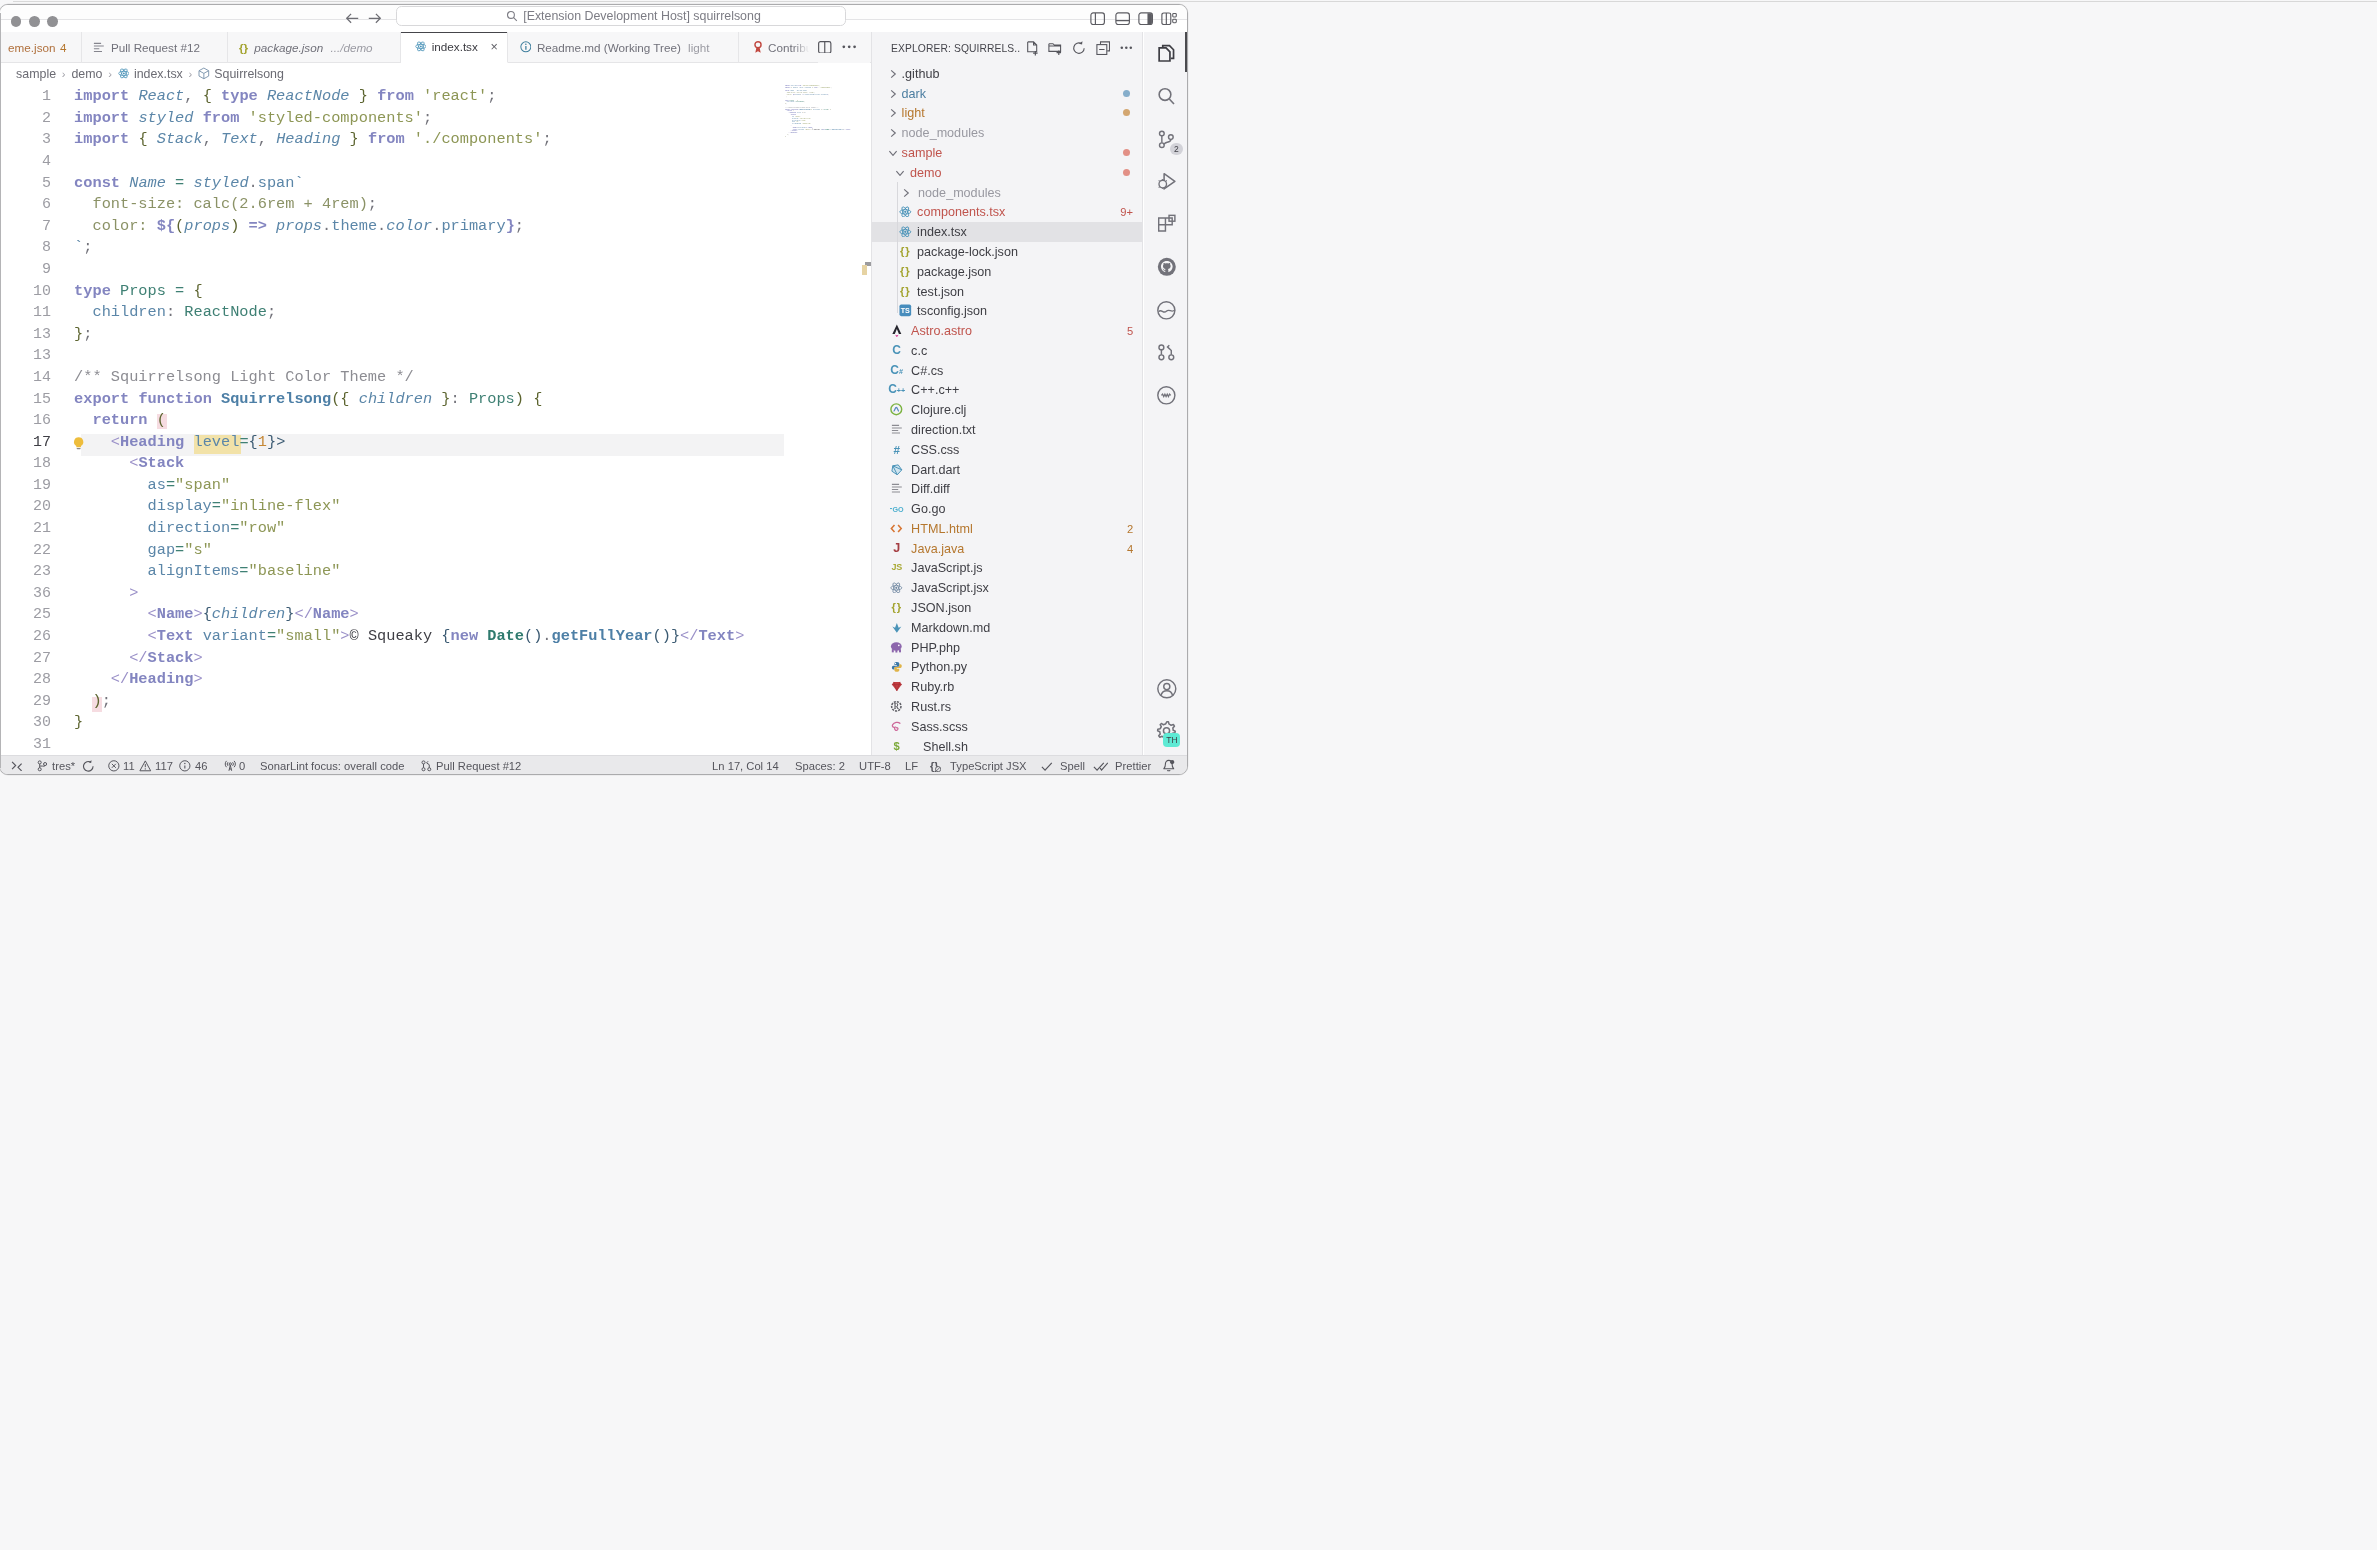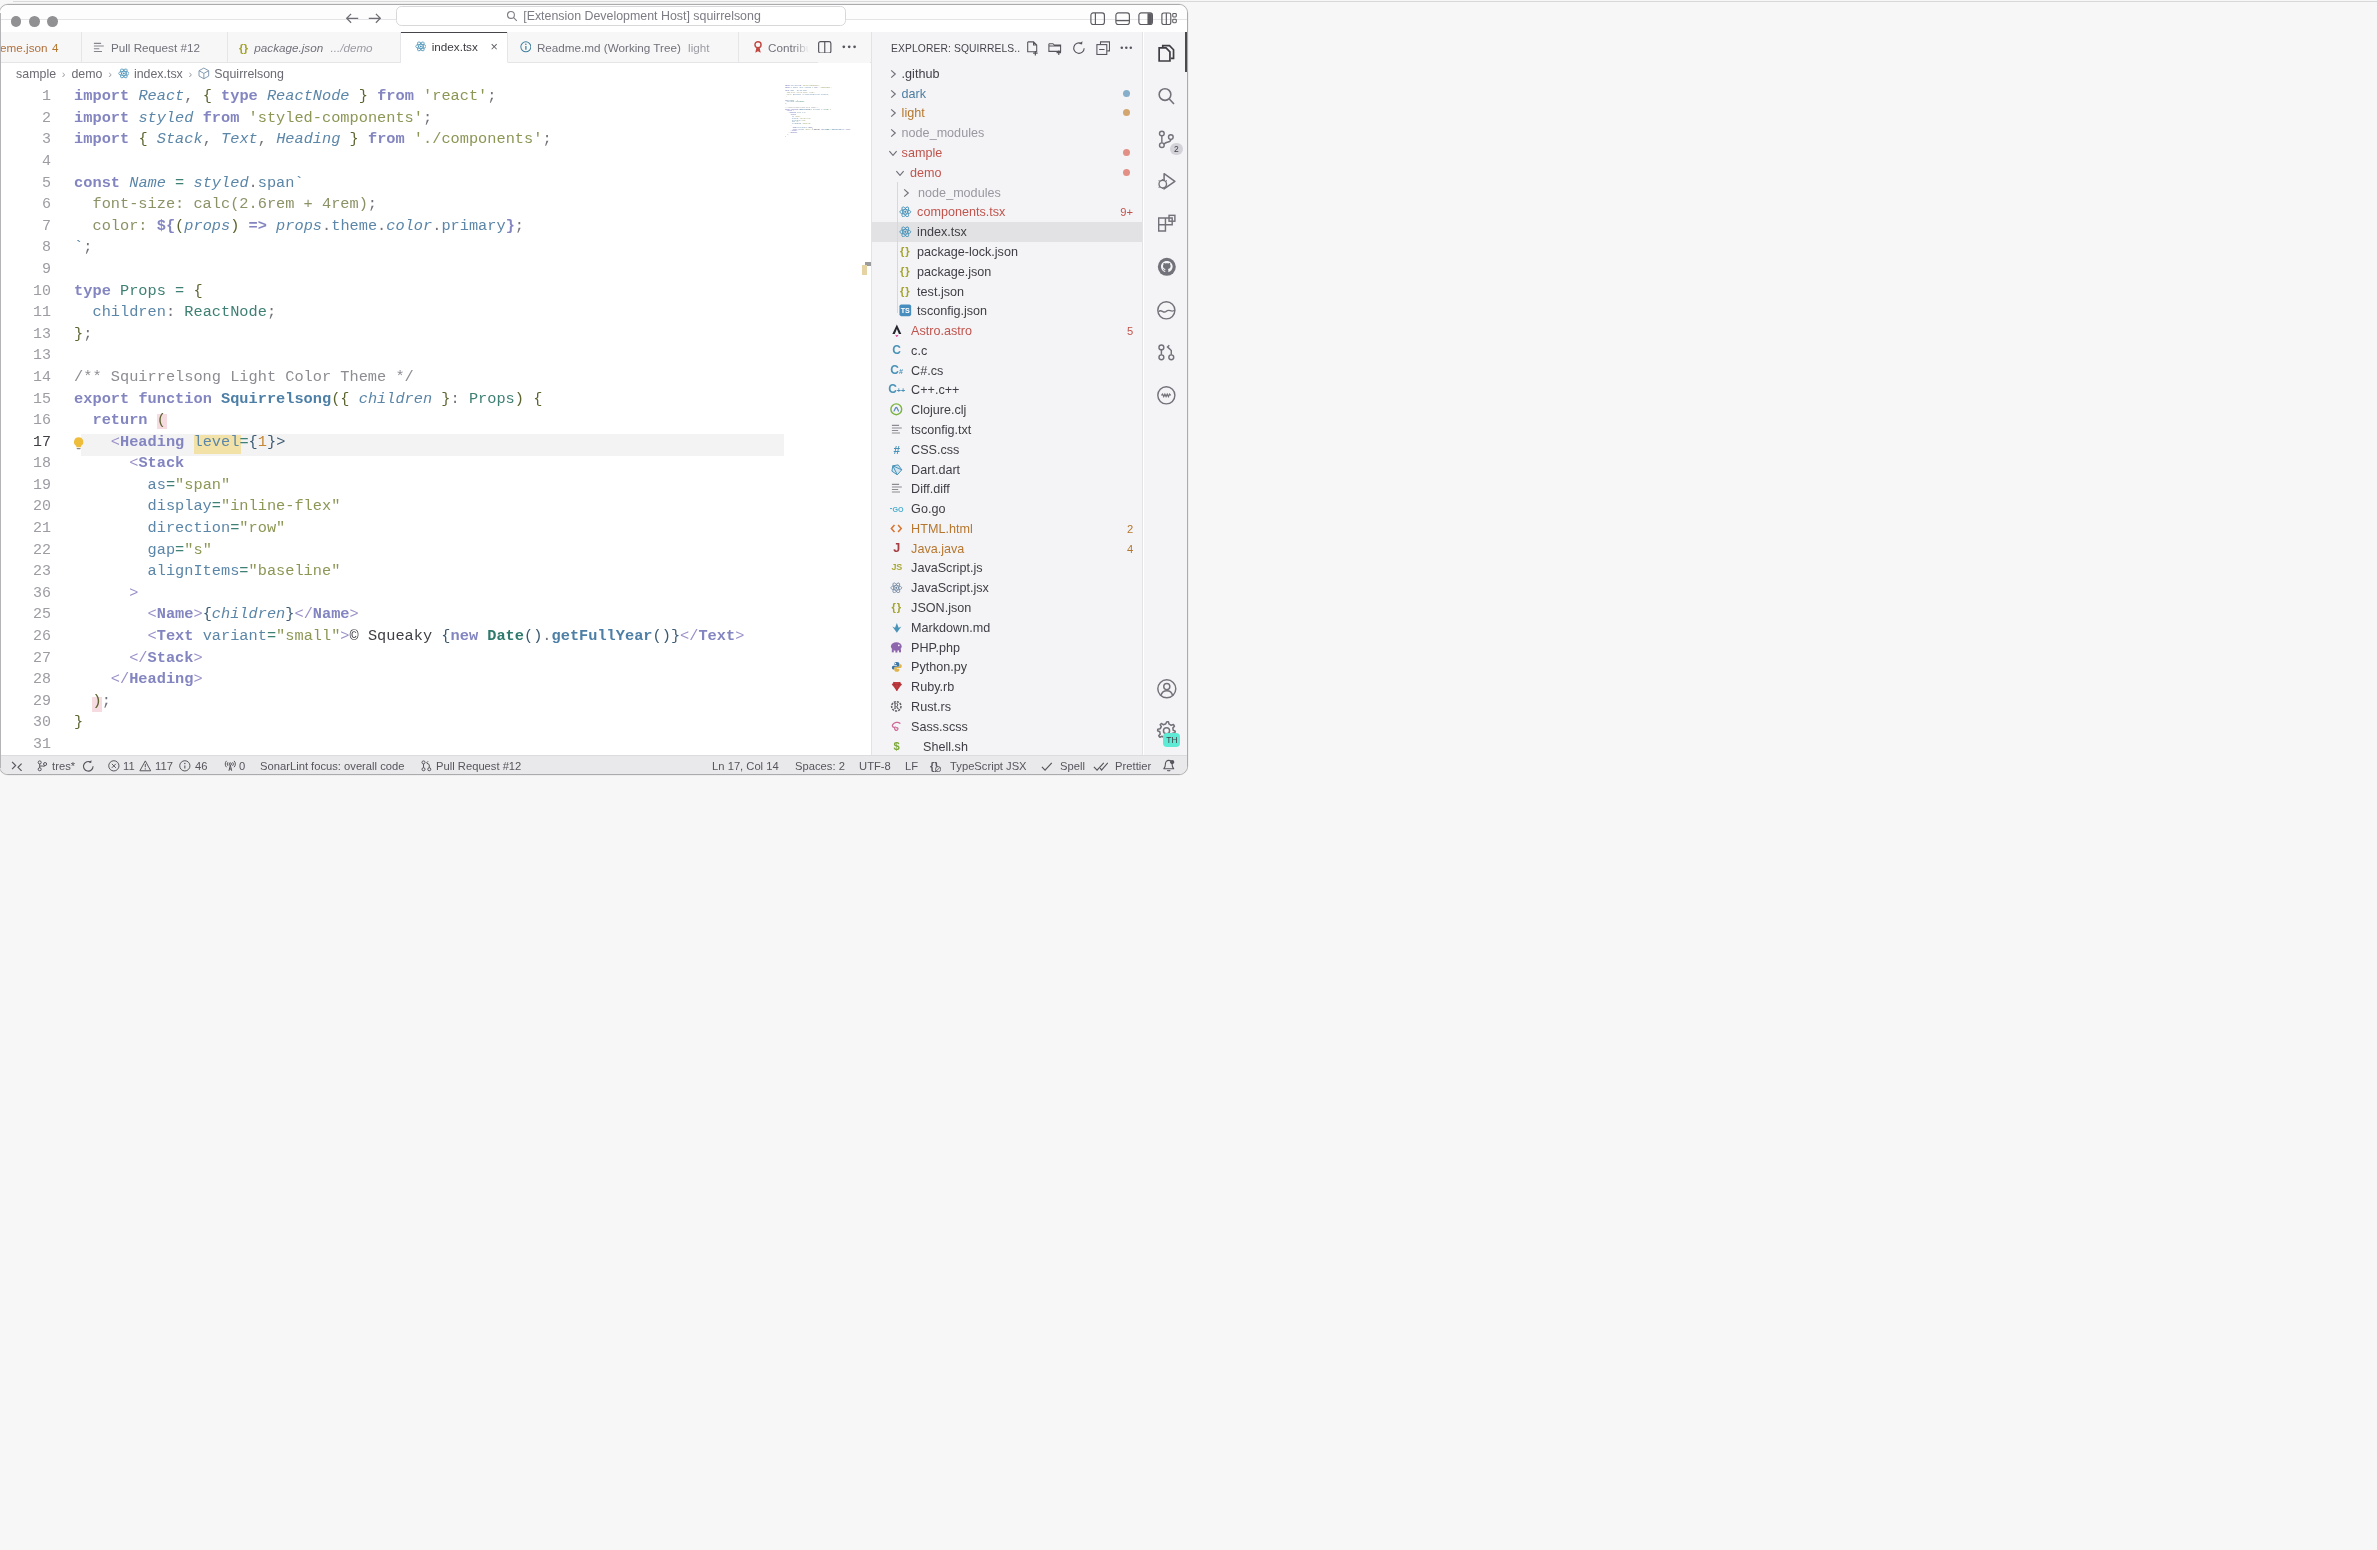--- a/index.html
+++ b/index.html
@@ -105,21 +105,21 @@
           <rect x="1" y="1" width="10" height="13" rx="2" stroke="#5c5c62" stroke-width="1.3" fill="none"></rect>
           <path d="M6 1 V14" stroke="#5c5c62" stroke-width="1.3"></path>
           <rect x="13.2" y="1.5" width="4" height="4" rx="1" stroke="#5c5c62" stroke-width="1.2" fill="none"></rect>
           <rect x="13.2" y="8" width="4" height="4" rx="1" stroke="#5c5c62" stroke-width="1.2" fill="none"></rect>
         </svg>
       </div>
   </div>
 
   <div id="tabbar">
     <div class="tab" style="width:82px">
-        <span style="color:#b0703c;margin-left:0px">eme.json</span>
+        <span style="color:#b0703c;margin-left:8px">eme.json</span>
         <span style="color:#b5772e;margin-left:4.5px">4</span>
       </div>
     <div class="tab" style="width:146px;padding-left:10.8px"><svg width="11.7" height="10.8" viewBox="0 0 13 12" style="margin-right:6.3px">
           <path d="M1 1.5 H9 M1 4.5 H12 M1 7.5 H7 M1 10.5 H10" stroke="#85858d" stroke-width="1.2"></path>
         </svg>Pull Request #12</div>
     <div class="tab" style="width:173px;padding-left:10.8px">
         <span style="color:#a3a32e;font-weight:bold;margin-right:6.3px">{}</span>
         <span style="font-style:italic">package.json</span>
         <span style="font-style:italic;color:#9b9ba3;margin-left:7.2px">.../demo</span>
       </div>
@@ -396,21 +396,21 @@
           </svg>
         </div>
         <div class="lbl " style="left:39px">Clojure.clj</div>
       </div>
       <div class="row" style="top:388px">
         <div class="fico" style="left:17.4px;top:2.7px">
           <svg width="11.7" height="10" viewBox="0 0 13 11">
             <path d="M1 1.5 H9 M1 4.3 H12 M1 7.1 H8 M1 9.9 H10" stroke="#8b8b92" stroke-width="1.2"></path>
           </svg>
         </div>
-        <div class="lbl " style="left:39px">tsconfig.txt</div>
+        <div class="lbl " style="left:39px">direction.txt</div>
       </div>
       <div class="row" style="top:408px">
         <div class="fico" style="left:17.4px;top:2.7px">
           <span style="color:#4a93b8;font-weight:bold;font-size:11.7px">#</span>
         </div>
         <div class="lbl " style="left:39px">CSS.css</div>
       </div>
       <div class="row" style="top:428px">
         <div class="fico" style="left:17.4px;top:2.7px">
           <svg width="11.7" height="11.7" viewBox="0 0 13 13">

